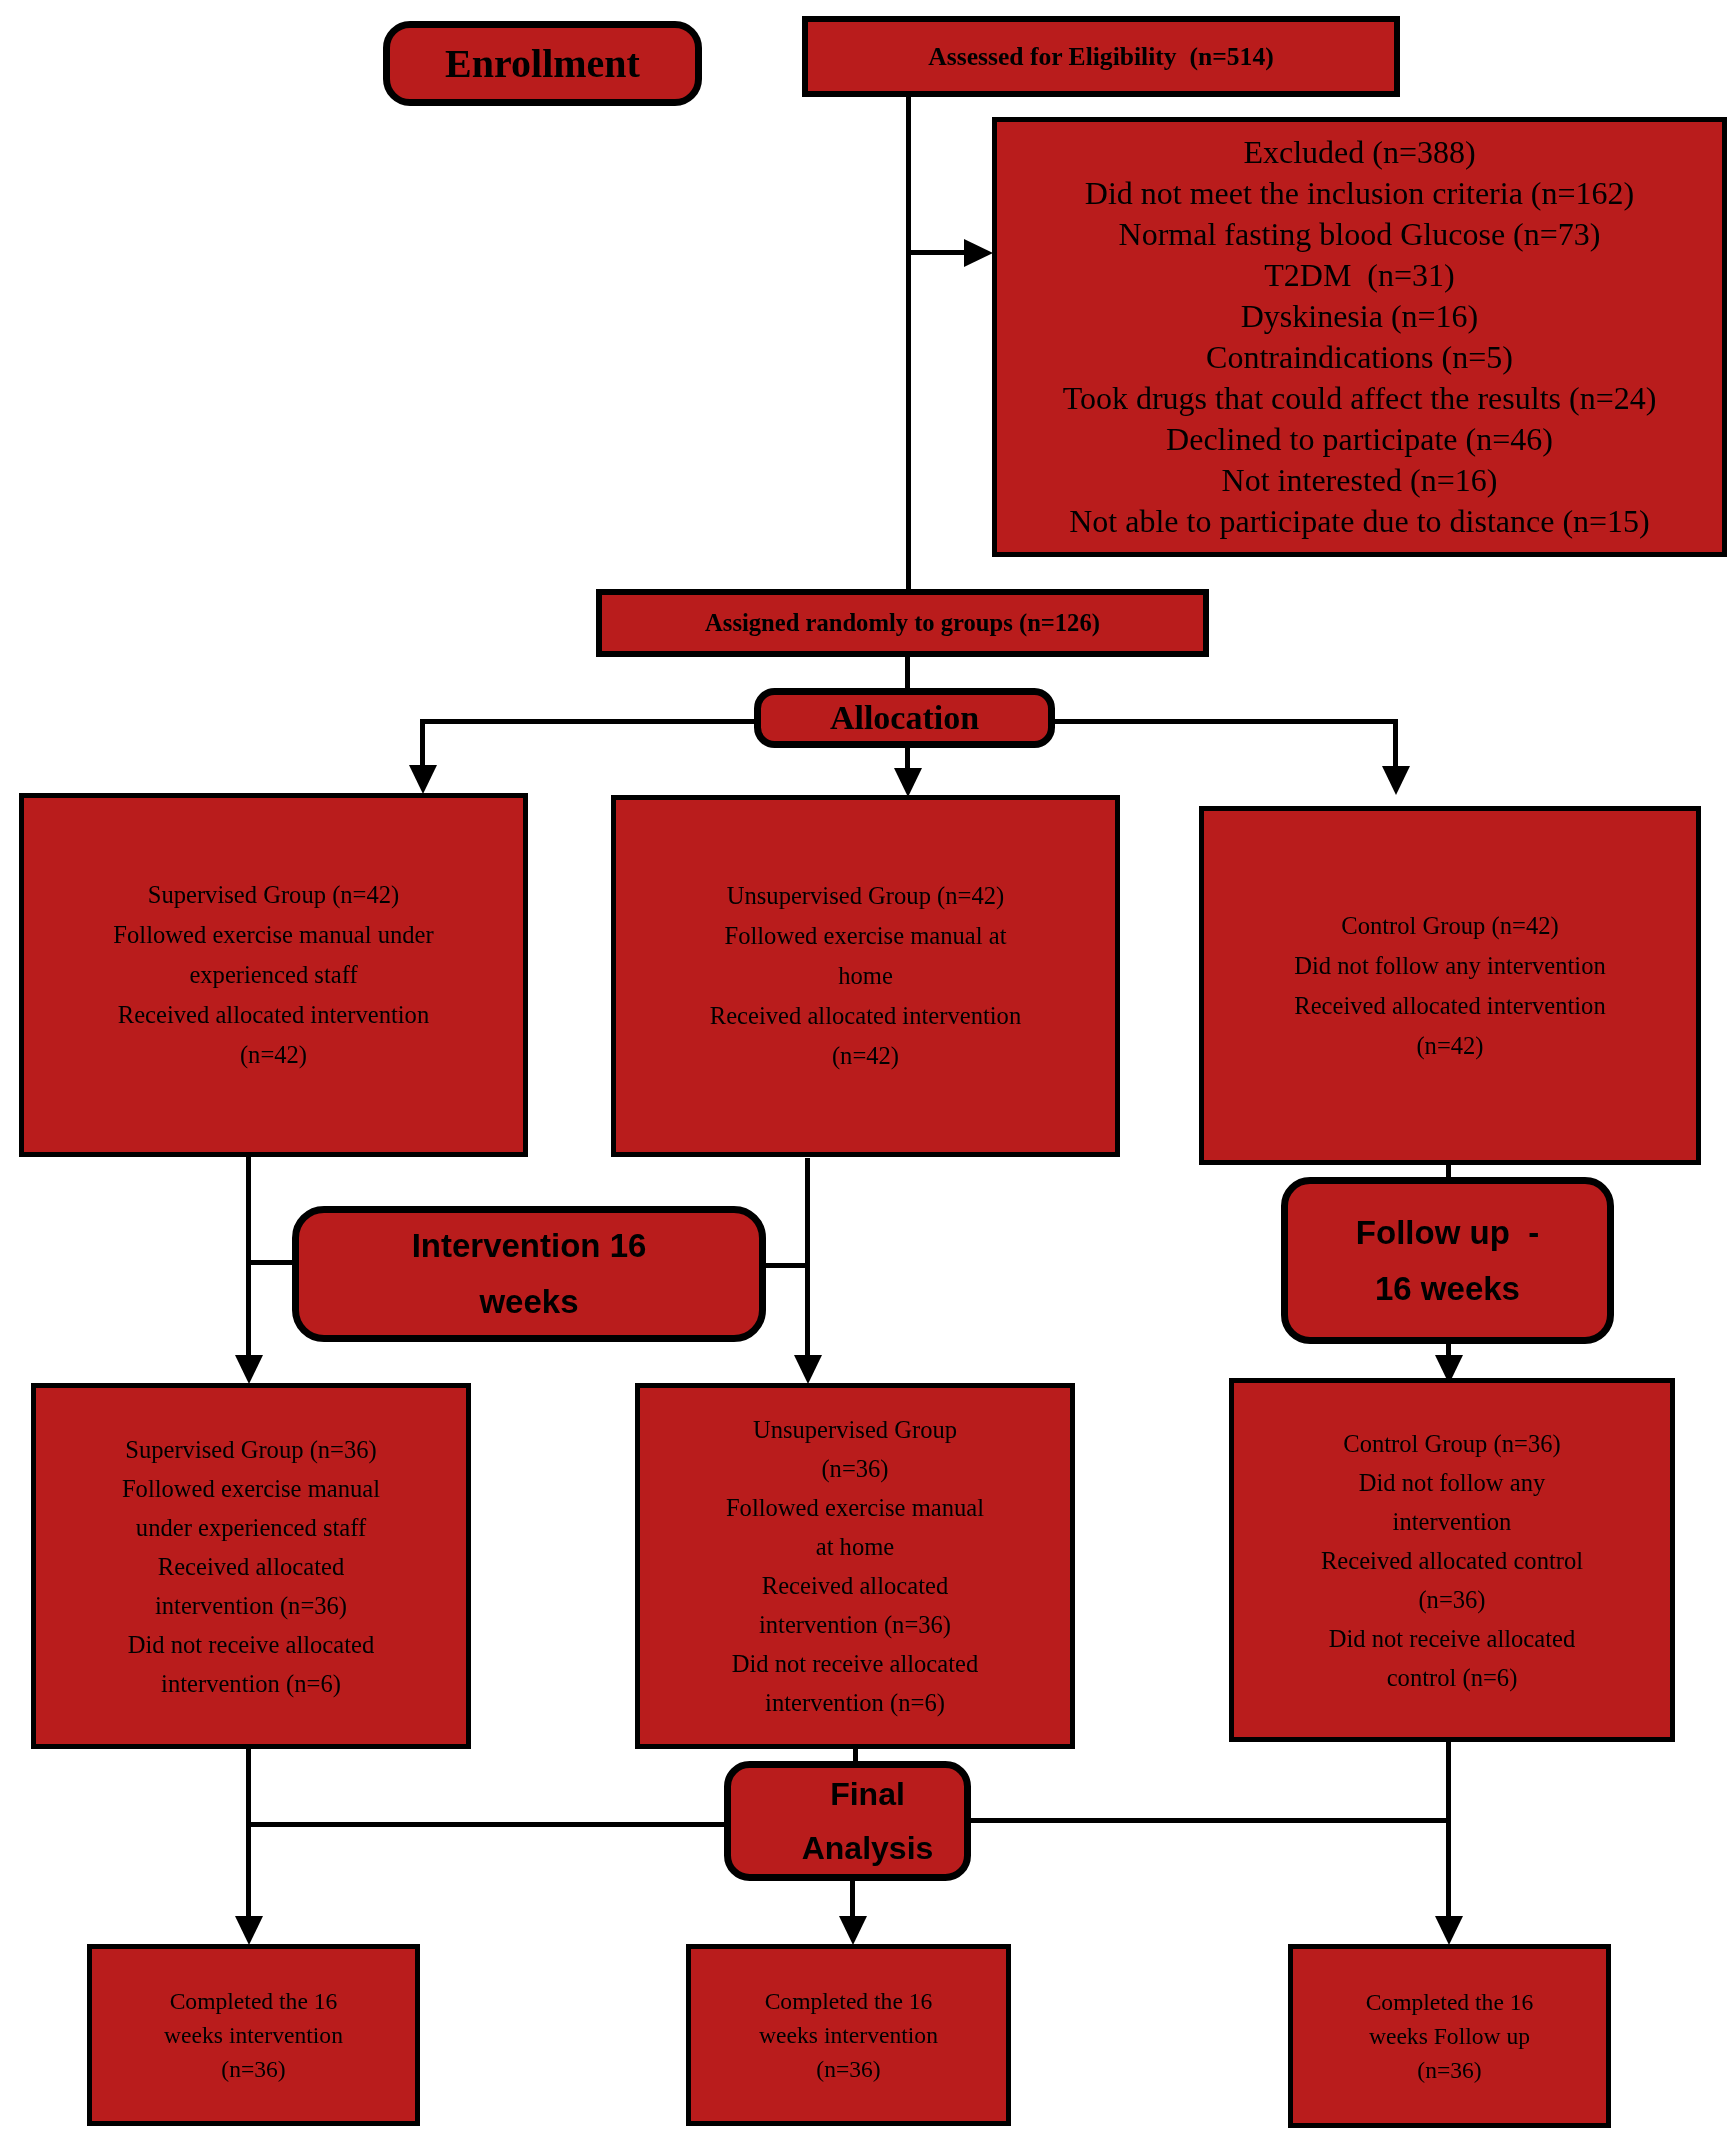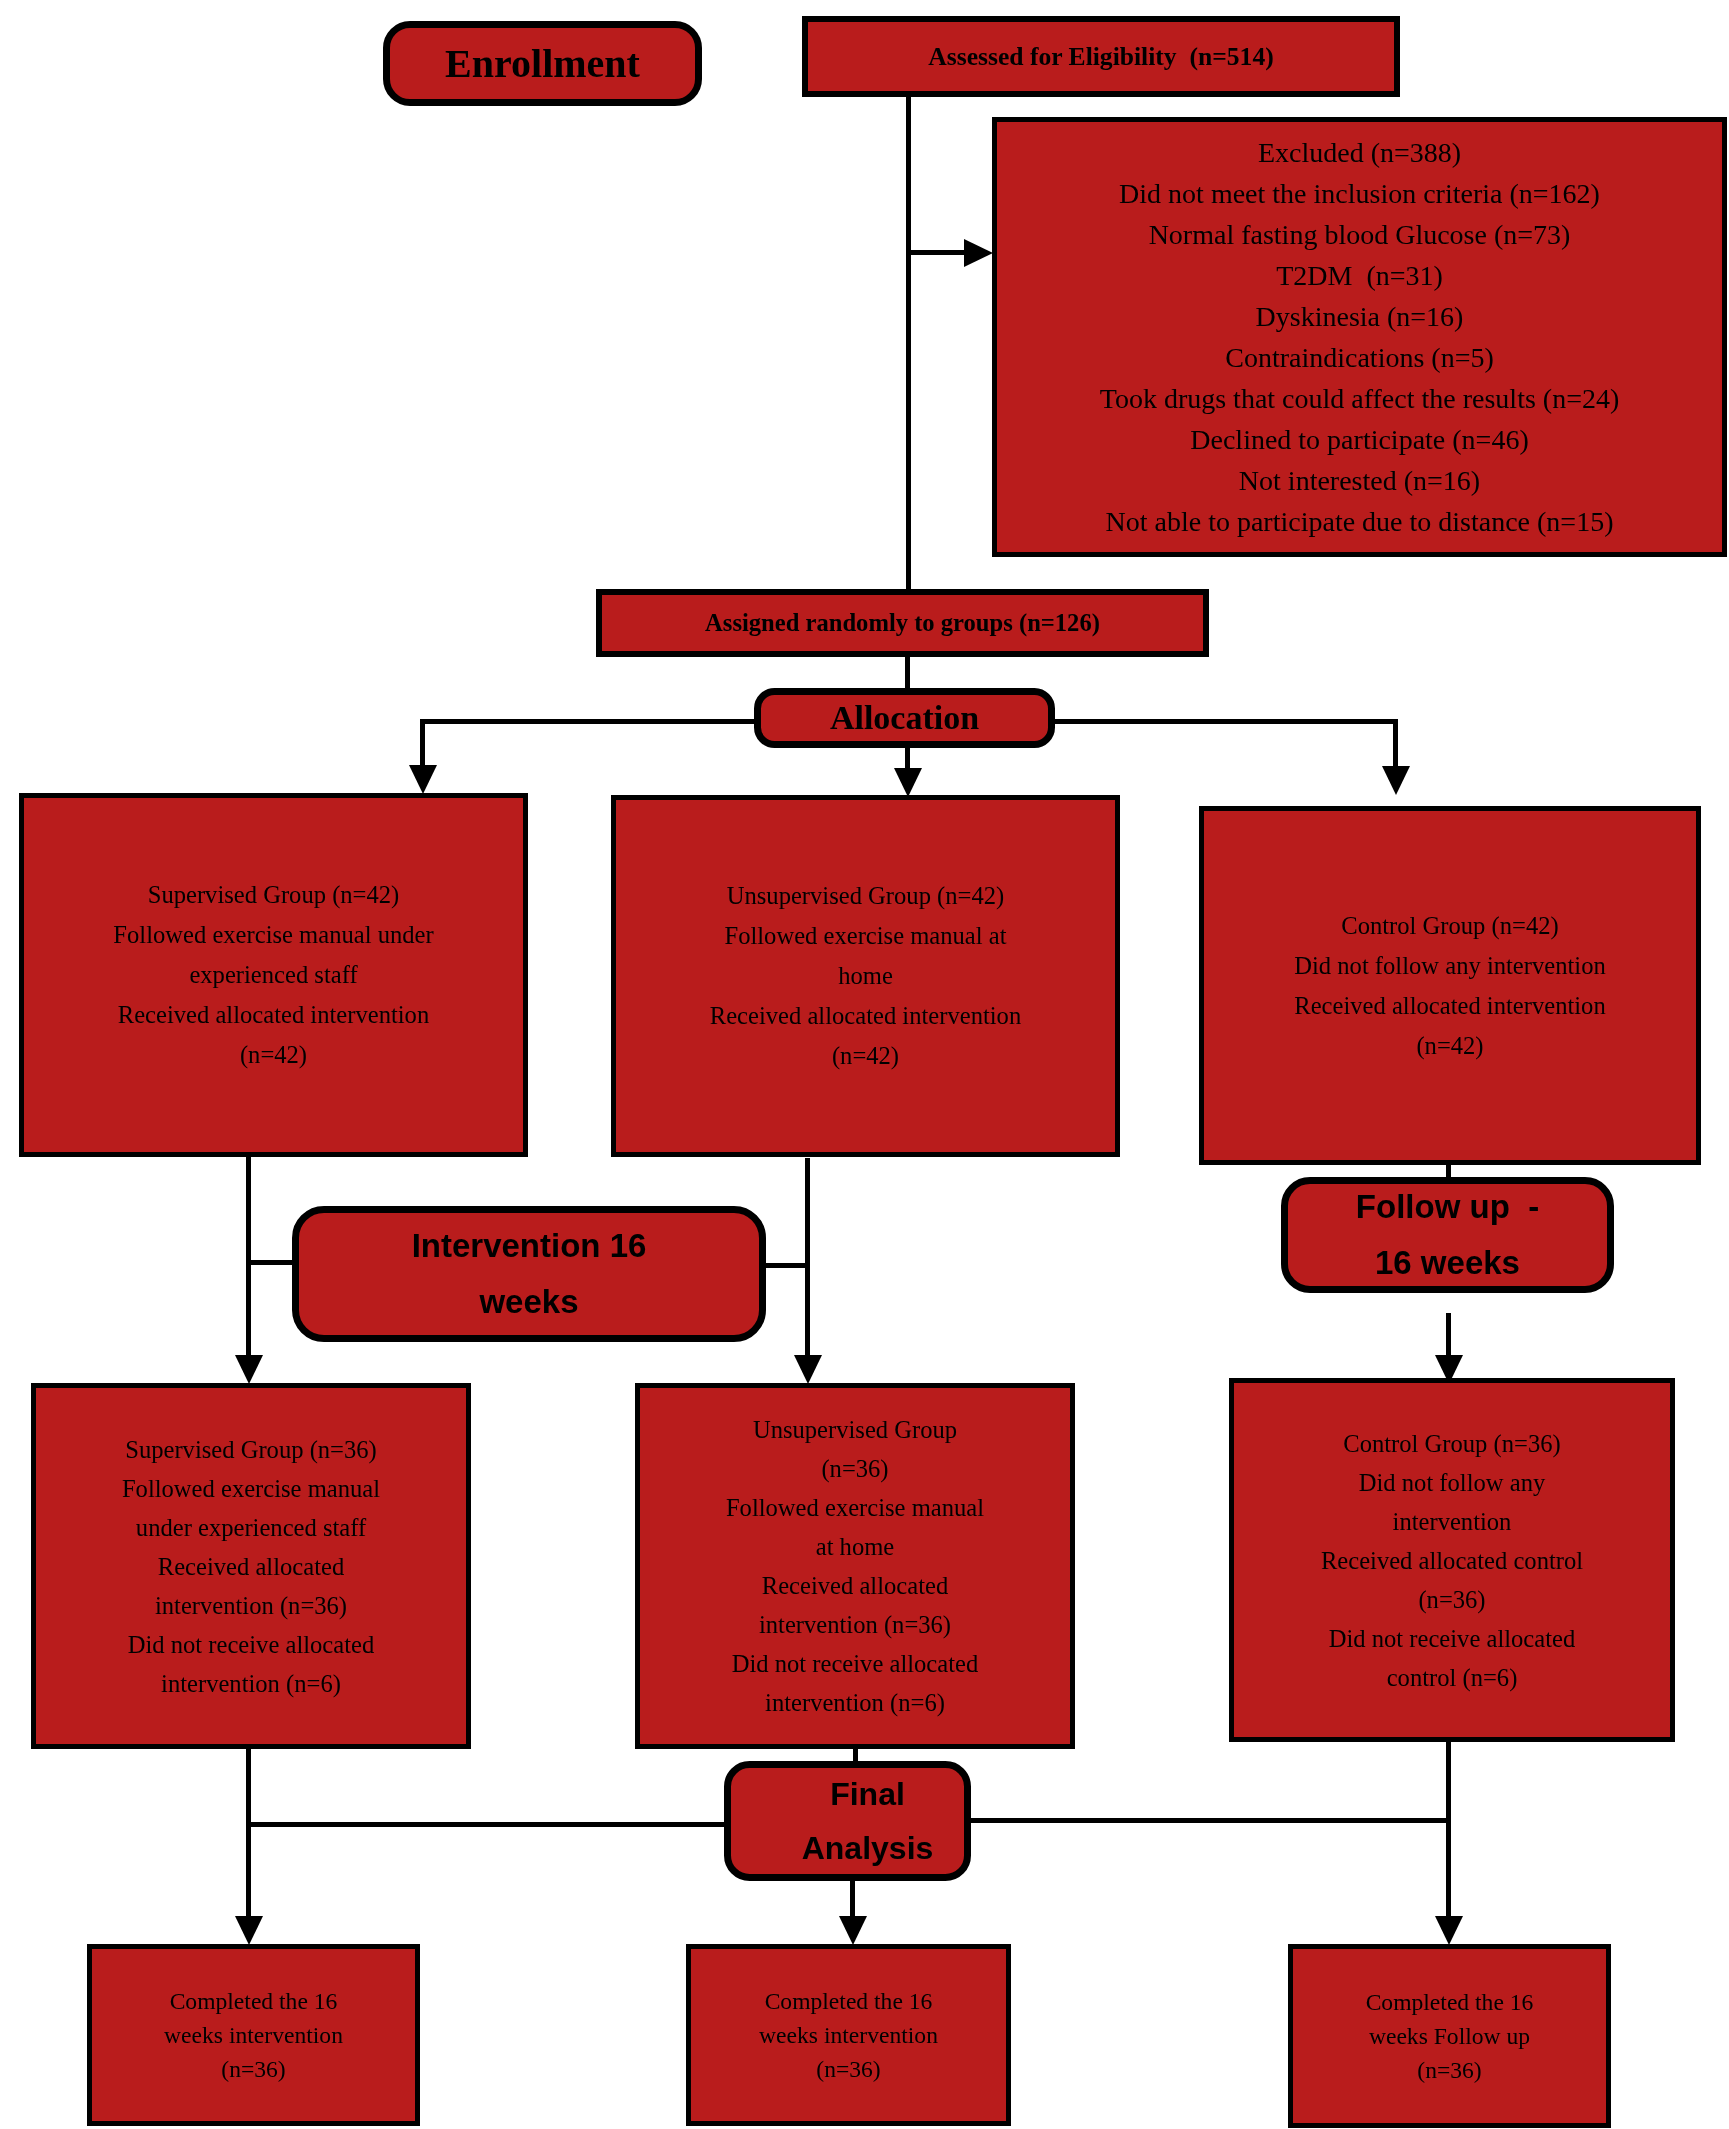--- a/index.html
+++ b/index.html
@@ -83,21 +83,21 @@
   <div class="arr-down" style="left:1435px;top:1916px;"></div>
 
   <div class="box rounded serif-bold" style="left:383px;top:20.5px;width:319px;height:85px;font-size:40px;">
     <div class="line">Enrollment</div>
   </div>
 
   <div class="box serif-bold" style="left:802px;top:16.4px;width:598px;height:81px;border-width:6.7px;font-size:25.6px;">
     <div class="line">Assessed for Eligibility  (n=514)</div>
   </div>
 
-  <div class="box" style="left:992px;top:117px;width:735px;height:440px;font-size:28px;line-height:41px;">
+  <div class="box" style="left:992px;top:117px;width:735px;height:440px;font-size:32px;line-height:41px;">
     <div>
         <div class="line">Excluded (n=388)</div>
         <div class="line">Did not meet the inclusion criteria (n=162)</div>
         <div class="line">Normal fasting blood Glucose (n=73)</div>
         <div class="line">T2DM  (n=31)</div>
         <div class="line">Dyskinesia (n=16)</div>
         <div class="line">Contraindications (n=5)</div>
         <div class="line">Took drugs that could affect the results (n=24)</div>
         <div class="line">Declined to participate (n=46)</div>
         <div class="line">Not interested (n=16)</div>
@@ -142,21 +142,21 @@
       </div>
   </div>
 
   <div class="box rounded sans-head" style="left:292px;top:1206px;width:474px;height:136px;border-radius:32px;">
     <div>
         <div class="line">Intervention 16</div>
         <div class="line">weeks</div>
       </div>
   </div>
 
-  <div class="box rounded sans-head" style="left:1281px;top:1177px;width:333px;height:116px;border-radius:29px;">
+  <div class="box rounded sans-head" style="left:1281px;top:1177px;width:333px;height:167px;border-radius:29px;">
     <div>
         <div class="line">Follow up  -</div>
         <div class="line">16 weeks</div>
       </div>
   </div>
 
   <div class="box" style="left:31px;top:1383px;width:440px;height:366px;font-size:24.6px;line-height:39px;">
     <div>
         <div class="line">Supervised Group (n=36)</div>
         <div class="line">Followed exercise manual</div>

